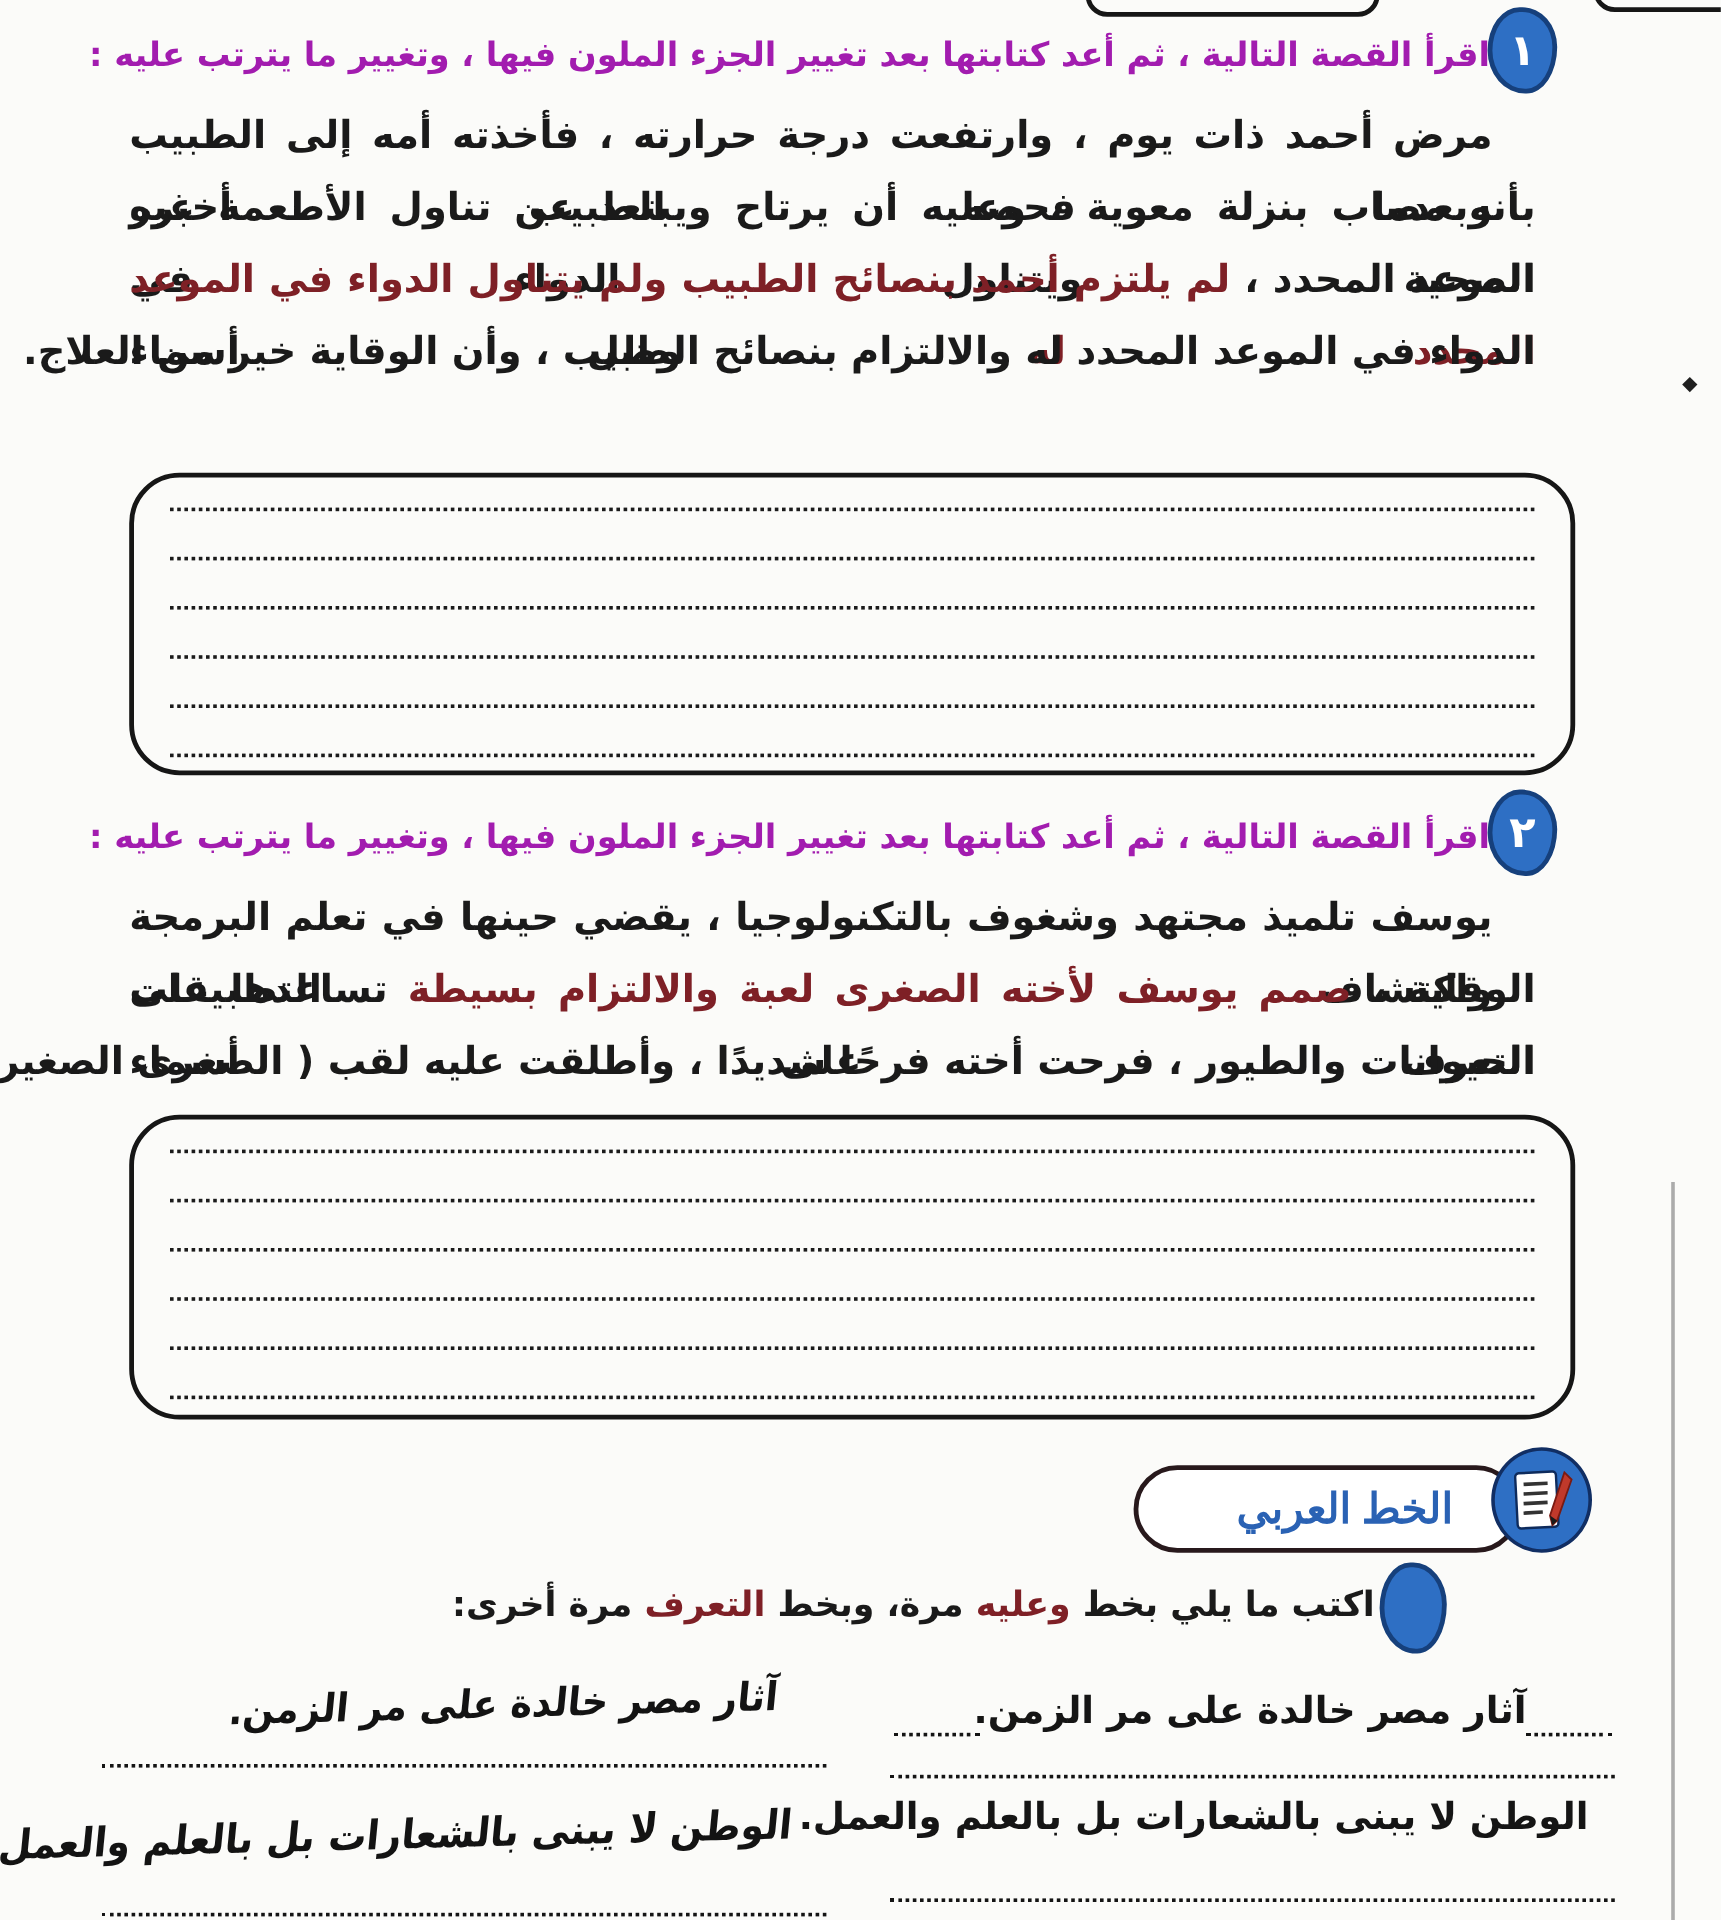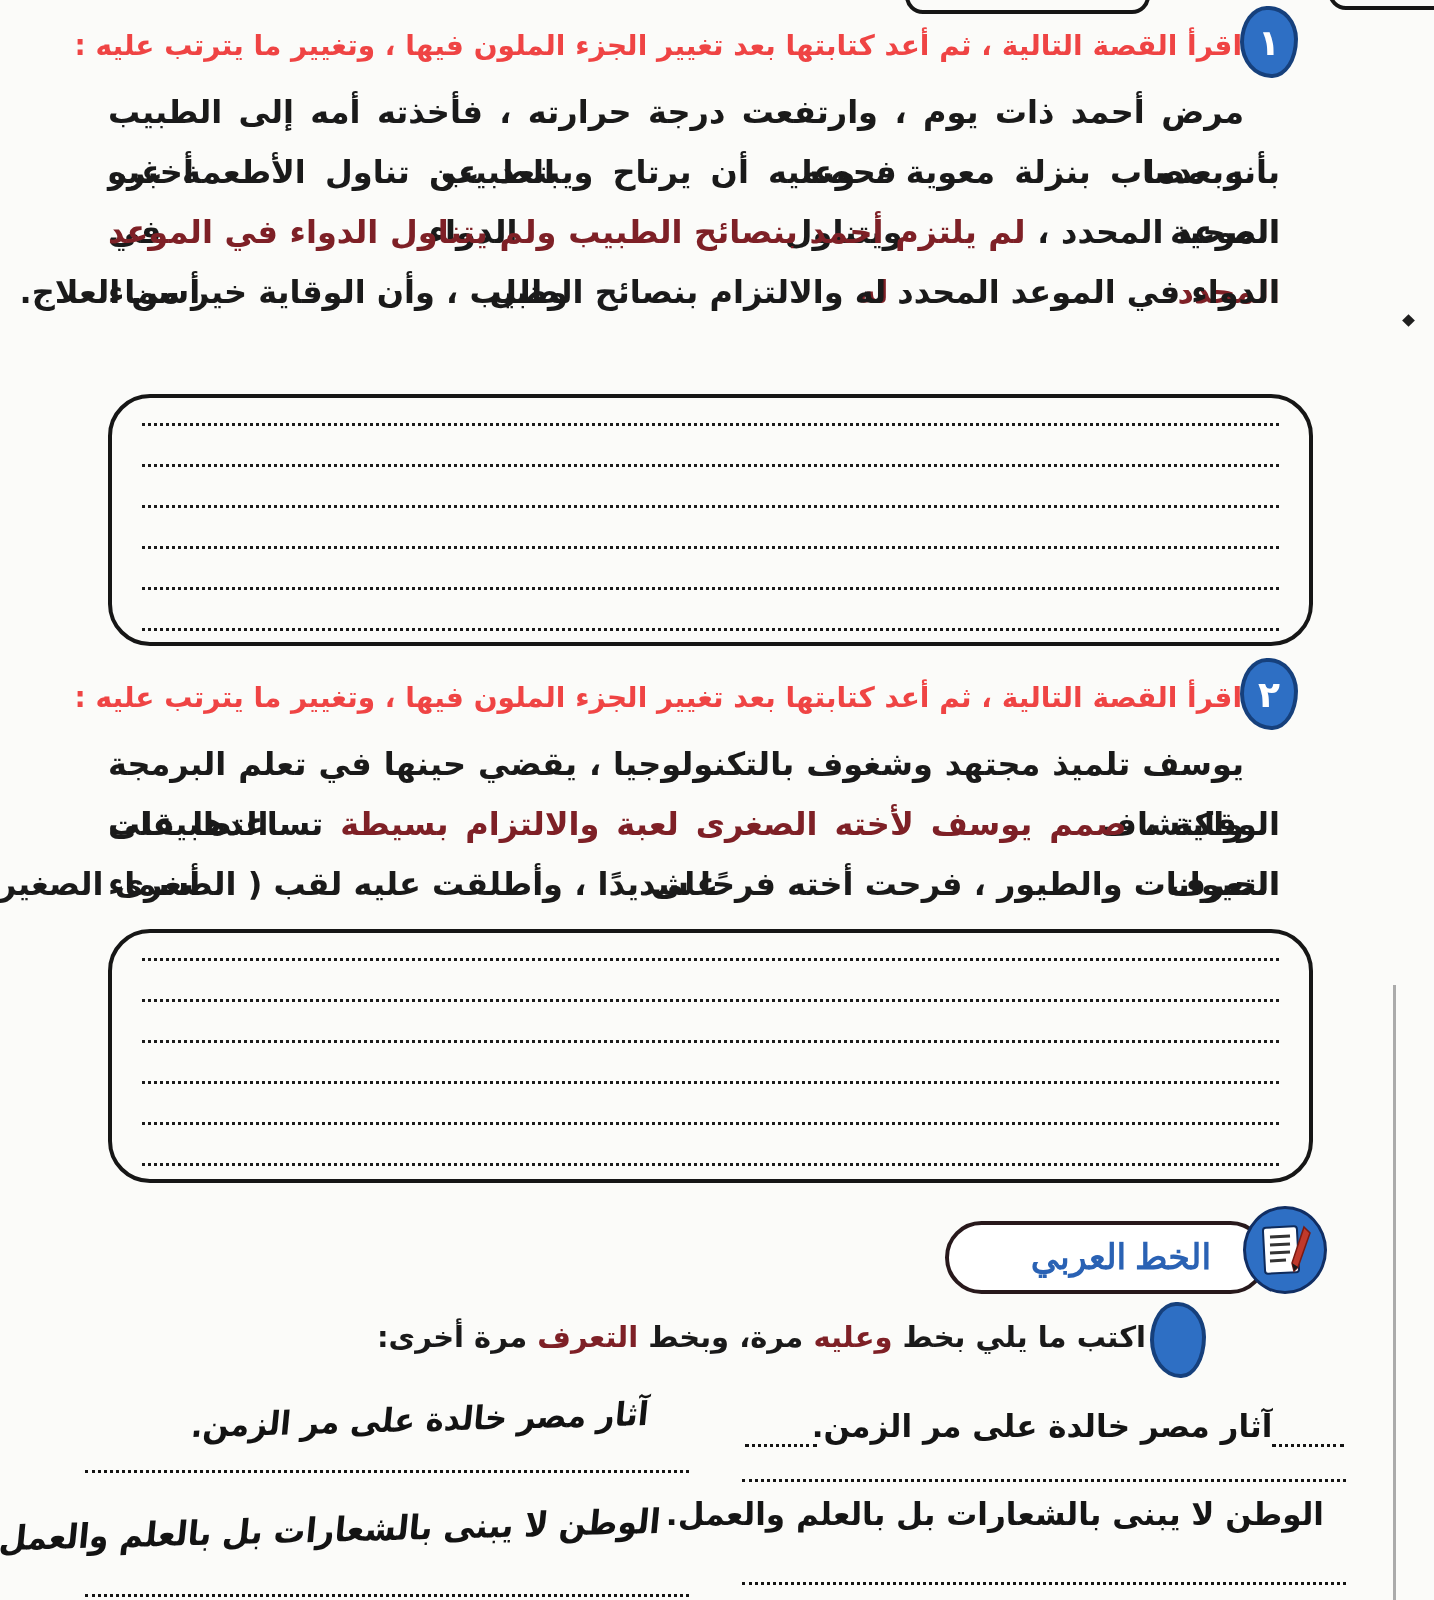--- a/index.html
+++ b/index.html
@@ -28,21 +28,21 @@
     border:4px solid #16407c;
     border-radius:46% 50% 44% 54% / 50% 46% 54% 50%;
     display:flex; align-items:center; justify-content:center;
     color:#ffffff;
     font-size:36px; font-weight:bold;
     z-index:2;
   }
 
   .qheading {
     font-size:28px; font-weight:bold;
-    color:#ef4444;
+    color:#a21caf;
     white-space:nowrap;
     line-height:40px;
     text-align:right;
   }
 
   .story {
     width:1172px;
     font-size:32px; font-weight:bold;
     color:#1a1a1a;
   }

